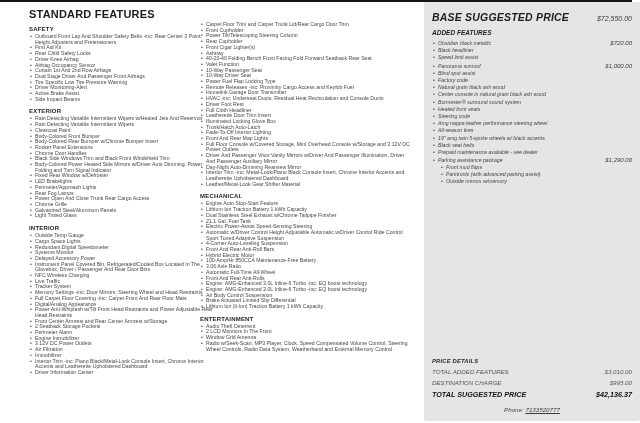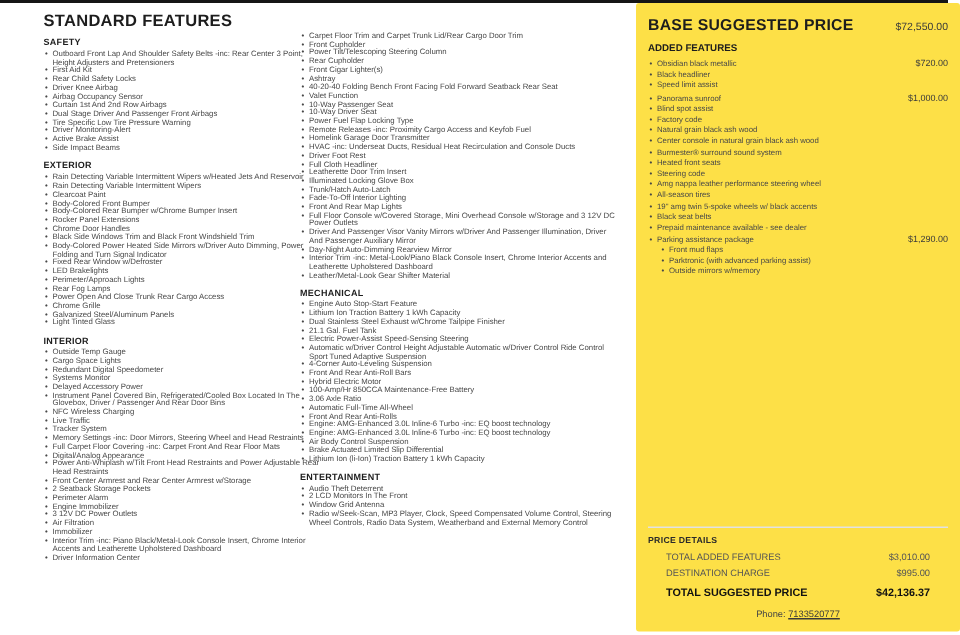--- a/index.html
+++ b/index.html
@@ -13,23 +13,24 @@
   }
   .topbar {
     position: absolute; top: 0; left: 0;
     width: 632px; height: 2px; background: #151515;
   }
   .col-left  { position: absolute; left: 8px;   top: 5px;  width: 187px; margin-left: 21px; }
   .col-mid   { position: absolute; left: 200px; top: 22px; width: 212px; }
   .panel {
     position: absolute; left: 424px; top: 2px;
     width: 216px; height: 419px;
-    background: #fde047;
+    background: #e5e5e5;
     border-radius: 2px;
     padding: 5px 8px 8px 8px;
+    font-style: italic;
   }
   .page-title {
     font-size: 11px; font-weight: bold; color: #1d1d1d;
     letter-spacing: 0.2px; margin: 3px 0 5px 0;
   }
   .sec-title {
     font-size: 6px; font-weight: bold; color: #1d1d1d;
     margin: 6px 0 2px 0; letter-spacing: 0.2px;
   }
   .feat {
@@ -46,21 +47,21 @@
   .af-title { font-size: 6.5px; font-weight: bold; color: #1d1d1d; margin: 2px 0 4px 0; }
   .af-row { display: flex; justify-content: space-between; align-items: baseline; margin: 1.5px 0; }
   .af-row .feat { flex: 1; }
   .af-price { font-size: 6px; color: #3a3a3a; white-space: nowrap; margin-left: 6px; }
   .af-sub { margin: 1px 0 1px 8px; }
   .price-details { position: absolute; left: 8px; right: 8px; bottom: 8px; }
   .pd-divider { border-top: 1px solid #e1e1e4; margin-bottom: 6px; }
   .pd-title { font-size: 5.8px; font-weight: bold; color: #2a2a2a; margin-bottom: 4px; letter-spacing: 0.2px; }
   .pd-row {
     display: flex; justify-content: space-between; align-items: baseline;
-    font-size: 6.2px; color: #555; margin: 4px 12px;
+    font-size: 6.2px; color: #555; margin: 4px 0;
   }
   .pd-row.bold { font-weight: bold; font-size: 7.2px; color: #111; }
   .phone { text-align: center; font-size: 6.2px; color: #444; margin-top: 7px; }
   .phone a { color: #3a3a3a; text-decoration: underline; cursor: pointer; }
 </style>
 </head>
 <body>
 
 <div class="topbar"></div>
 

